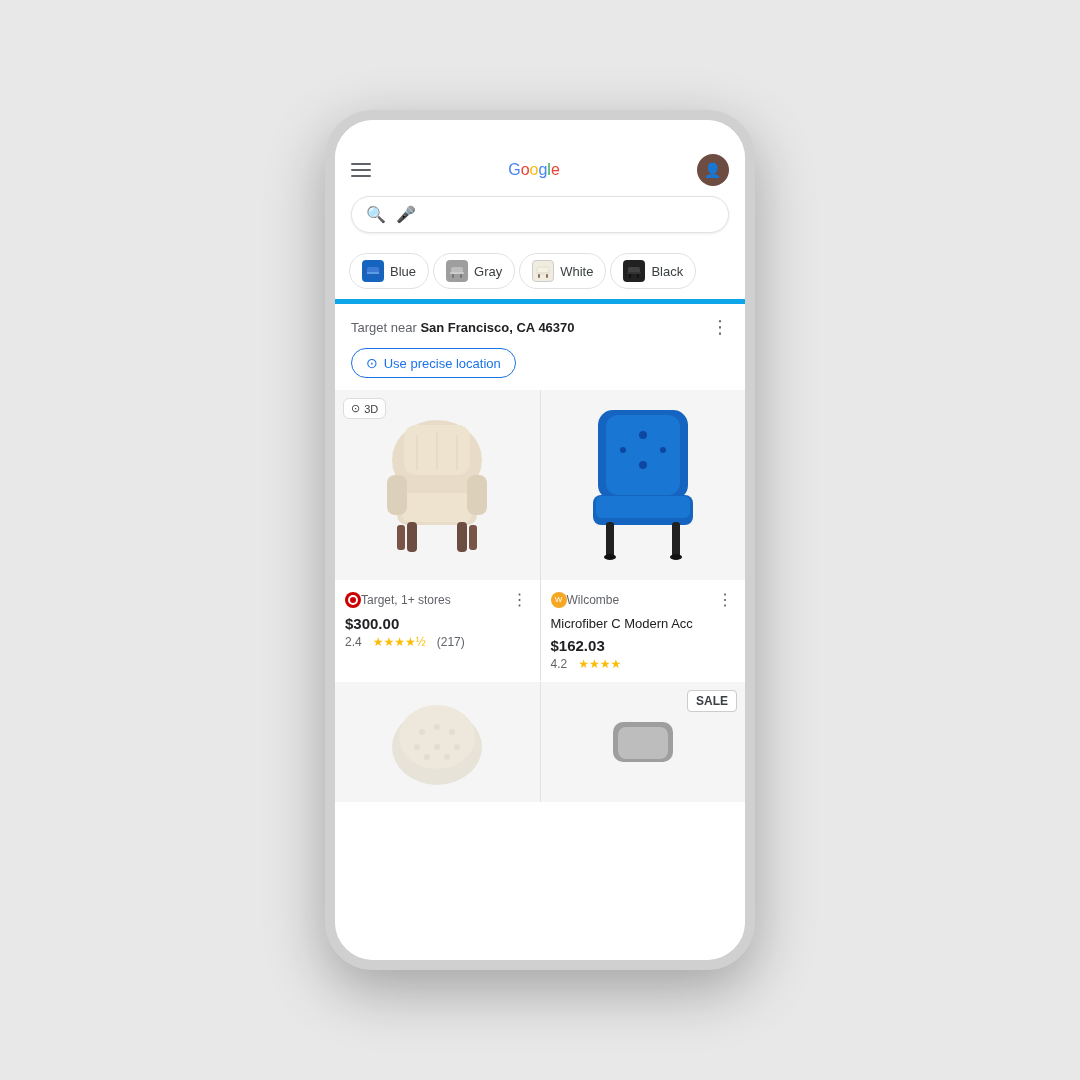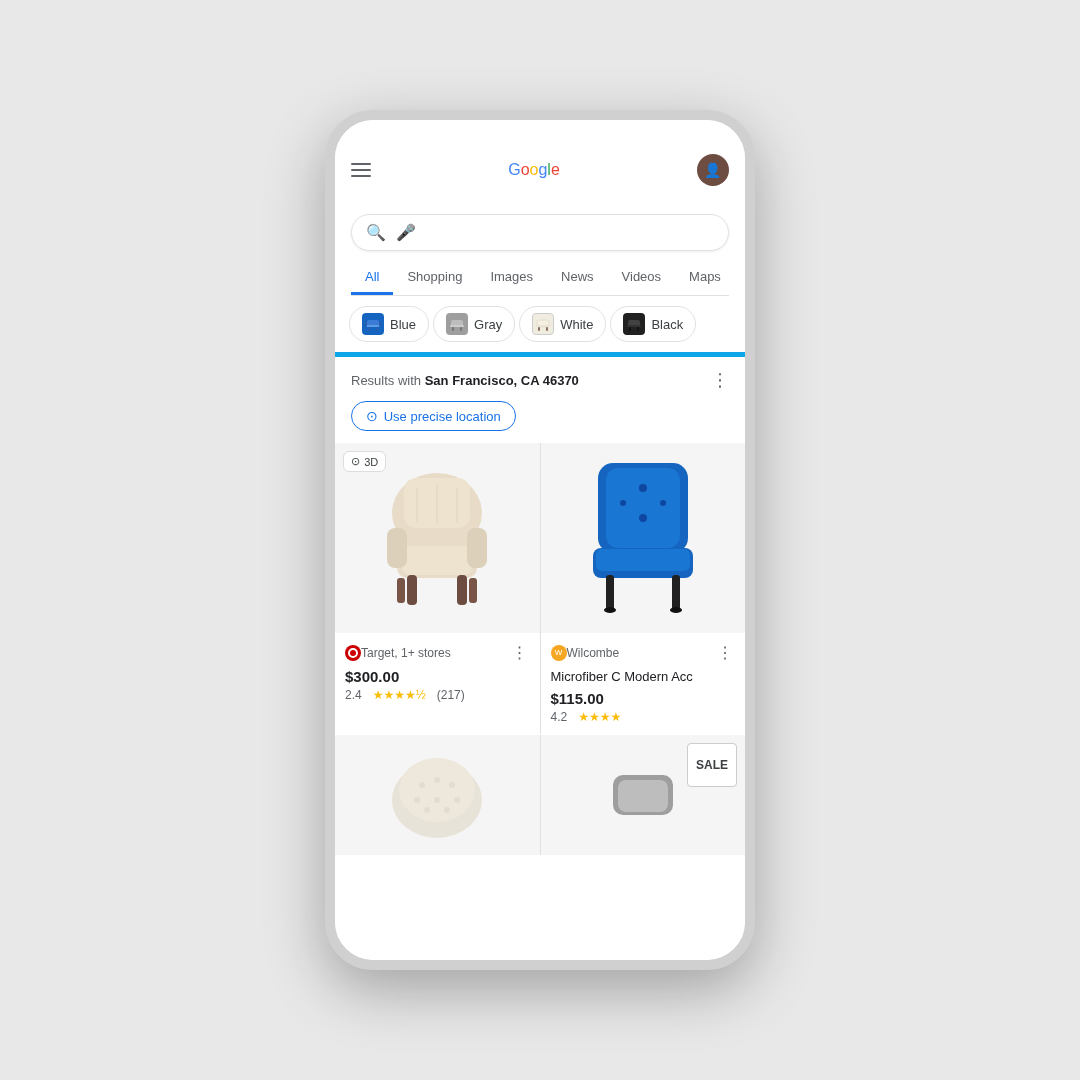--- a/index.html
+++ b/index.html
@@ -41,21 +41,21 @@
     }
     .google-header {
       background: #fff;
       padding: 6px 16px 0;
       flex-shrink: 0;
     }
     .top-bar {
       display: flex;
       align-items: center;
       justify-content: space-between;
-      margin-bottom: 28px;
+      margin-bottom: 10px;
     }
     .hamburger-icon {
       display: flex;
       flex-direction: column;
       gap: 4px;
       cursor: pointer;
     }
     .hamburger-icon span {
       display: block;
       width: 20px;
@@ -237,21 +237,21 @@
       gap: 4px;
       border: 1px solid #ddd;
     }
     .badge-sale {
       position: absolute;
       top: 8px;
       right: 8px;
       background: #fff;
       border: 1px solid #ccc;
       border-radius: 4px;
-      padding: 14px 8px;
+      padding: 3px 8px;
       font-size: 12px;
       font-weight: 600;
       color: #3c4043;
     }
     .product-info {
       padding: 8px 10px 10px;
     }
     .store-row {
       display: flex;
       align-items: center;
@@ -358,28 +358,20 @@
           <span class="g-blue">G</span><span class="g-red">o</span><span class="g-yellow">o</span><span class="g-blue">g</span><span class="g-green">l</span><span class="g-red">e</span>
         </div>
         <div class="avatar">👤</div>
       </div>
 
       <div class="search-bar">
         <span class="search-icon">🔍</span>
         <span class="mic-icon">🎤</span>
       </div>
 
-      <div class="tabs">
-        <div class="tab active">All</div>
-        <div class="tab">Shopping</div>
-        <div class="tab">Images</div>
-        <div class="tab">News</div>
-        <div class="tab">Videos</div>
-        <div class="tab">Maps</div>
-      </div>
     </div>
 
     <div class="content-area">
 
       <div class="filter-chips">
         <div class="chip">
           <div class="chair-mini" style="background:#1565c0;">
             <svg width="18" height="18" viewBox="0 0 18 18" fill="none" xmlns="http://www.w3.org/2000/svg">
               <rect x="3" y="5" width="12" height="7" rx="2" fill="#3a7bd5"></rect>
               <rect x="2" y="10" width="14" height="2" rx="1" fill="#5c9ce6"></rect>
@@ -421,21 +413,21 @@
               <rect x="4" y="12" width="2" height="4" rx="1" fill="#111"></rect>
               <rect x="12" y="12" width="2" height="4" rx="1" fill="#111"></rect>
             </svg>
           </div>
           <span>Black</span>
         </div>
       </div>
 
       <div class="location-bar">
         <div class="location-text">
-          <span>Results with</span>
+          <span>Target near</span>
           <strong>San Francisco, CA 46370</strong>
         </div>
         <span class="more-vert">⋮</span>
       </div>
 
       <div class="precise-location">
         <div class="precise-btn">
           <span class="target-icon">⊙</span>
           <span>Use precise location</span>
         </div>
@@ -517,21 +509,21 @@
           </div>
           <div class="product-info">
             <div class="store-row">
               <div class="store-name">
                 <div class="wilcombe-logo">W</div>
                 <span>Wilcombe</span>
               </div>
               <span class="card-more">⋮</span>
             </div>
             <div class="product-title">Microfiber C Modern Acc</div>
-            <div class="product-price">$115.00</div>
+            <div class="product-price">$162.03</div>
             <div class="rating-row">
               <span>4.2</span>
               <span class="stars">★★★★</span>
             </div>
           </div>
         </div>
       </div>
 
       <div class="products-grid" style="margin-top:1px;">
         <div class="partial-card">

